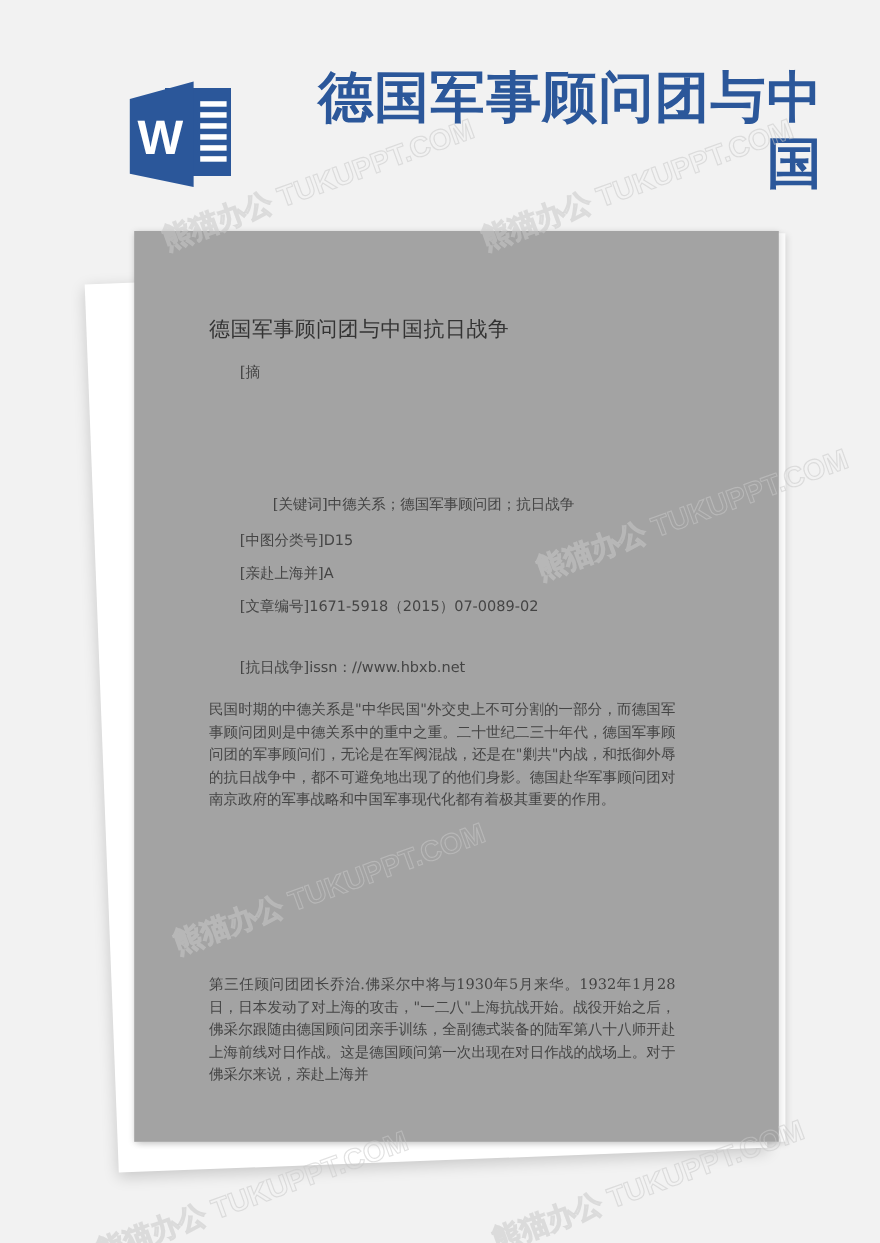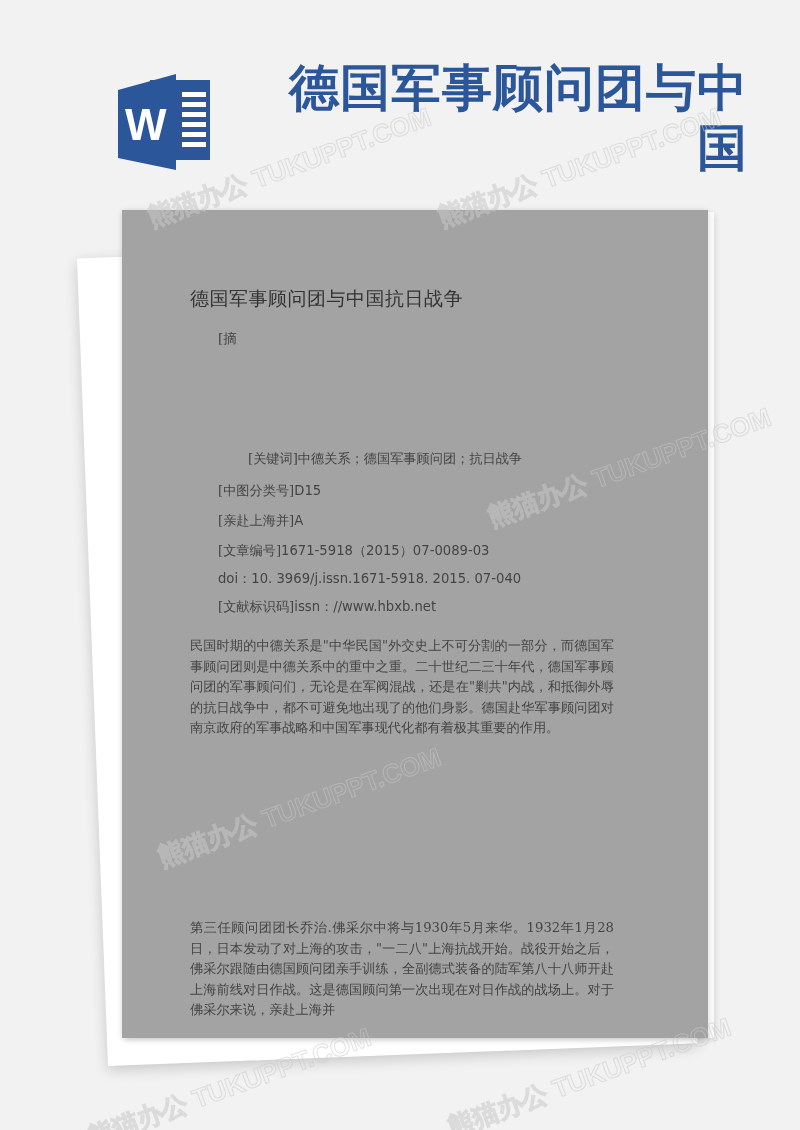--- a/index.html
+++ b/index.html
@@ -92,31 +92,28 @@
     <div class="meta" style="top:240px;margin-left:30px;">
       <span class="k">[关键词]</span><span class="k">中德关系；德国军事顾问团；抗日战争</span>
     </div>
     <div class="meta" style="top:272px;">
       <span class="k">[中图分类号]</span><span>D15</span>
     </div>
     <div class="meta" style="top:302px;">
       <span class="k">[亲赴上海并]</span><span>A</span>
     </div>
     <div class="meta" style="top:332px;">
-      <span class="k">[文章编号]</span><span>1671-5918（2015）07-0089-03</span>
-    </div>
-    <div class="meta" style="top:360px;">
-      <span>doi：10. 3969/j.issn.1671-5918. 2015. 07-040</span>
+      <span class="k">[文章编号]</span><span>1671-5918（2015）07-0089-02</span>
     </div>
     <div class="meta" style="top:388px;">
-      <span class="k">[文献标识码]</span><span>issn：//www.hbxb.net</span>
+      <span class="k">[抗日战争]</span><span>issn：//www.hbxb.net</span>
     </div>
 
     <div class="para" style="top:426px;">民国时期的中德关系是"中华民国"外交史上不可分割的一部分，而德国军事顾问团则是中德关系中的重中之重。二十世纪二三十年代，德国军事顾问团的军事顾问们，无论是在军阀混战，还是在"剿共"内战，和抵御外辱的抗日战争中，都不可避免地出现了的他们身影。德国赴华军事顾问团对南京政府的军事战略和中国军事现代化都有着极其重要的作用。</div>
-    <div class="para" style="top:676px;margin-top:32px;">第三任顾问团团长乔治.佛采尔中将与1930年5月来华。1932年1月28日，日本发动了对上海的攻击，"一二八"上海抗战开始。战役开始之后，佛采尔跟随由德国顾问团亲手训练，全副德式装备的陆军第八十八师开赴上海前线对日作战。这是德国顾问第一次出现在对日作战的战场上。对于佛采尔来说，亲赴上海并</div>
+    <div class="para" style="top:676px;">第三任顾问团团长乔治.佛采尔中将与1930年5月来华。1932年1月28日，日本发动了对上海的攻击，"一二八"上海抗战开始。战役开始之后，佛采尔跟随由德国顾问团亲手训练，全副德式装备的陆军第八十八师开赴上海前线对日作战。这是德国顾问第一次出现在对日作战的战场上。对于佛采尔来说，亲赴上海并</div>
   </div>
 </div>
 
 <div class="watermark" style="left:140px; top:150px;">熊猫办公 TUKUPPT.COM</div>
 <div class="watermark" style="left:430px; top:150px;">熊猫办公 TUKUPPT.COM</div>
 <div class="watermark" style="left:480px; top:450px;">熊猫办公 TUKUPPT.COM</div>
 <div class="watermark" style="left:150px; top:790px;">熊猫办公 TUKUPPT.COM</div>
 <div class="watermark" style="left:80px; top:1070px;">熊猫办公 TUKUPPT.COM</div>
 <div class="watermark" style="left:440px; top:1060px;">熊猫办公 TUKUPPT.COM</div>
 

